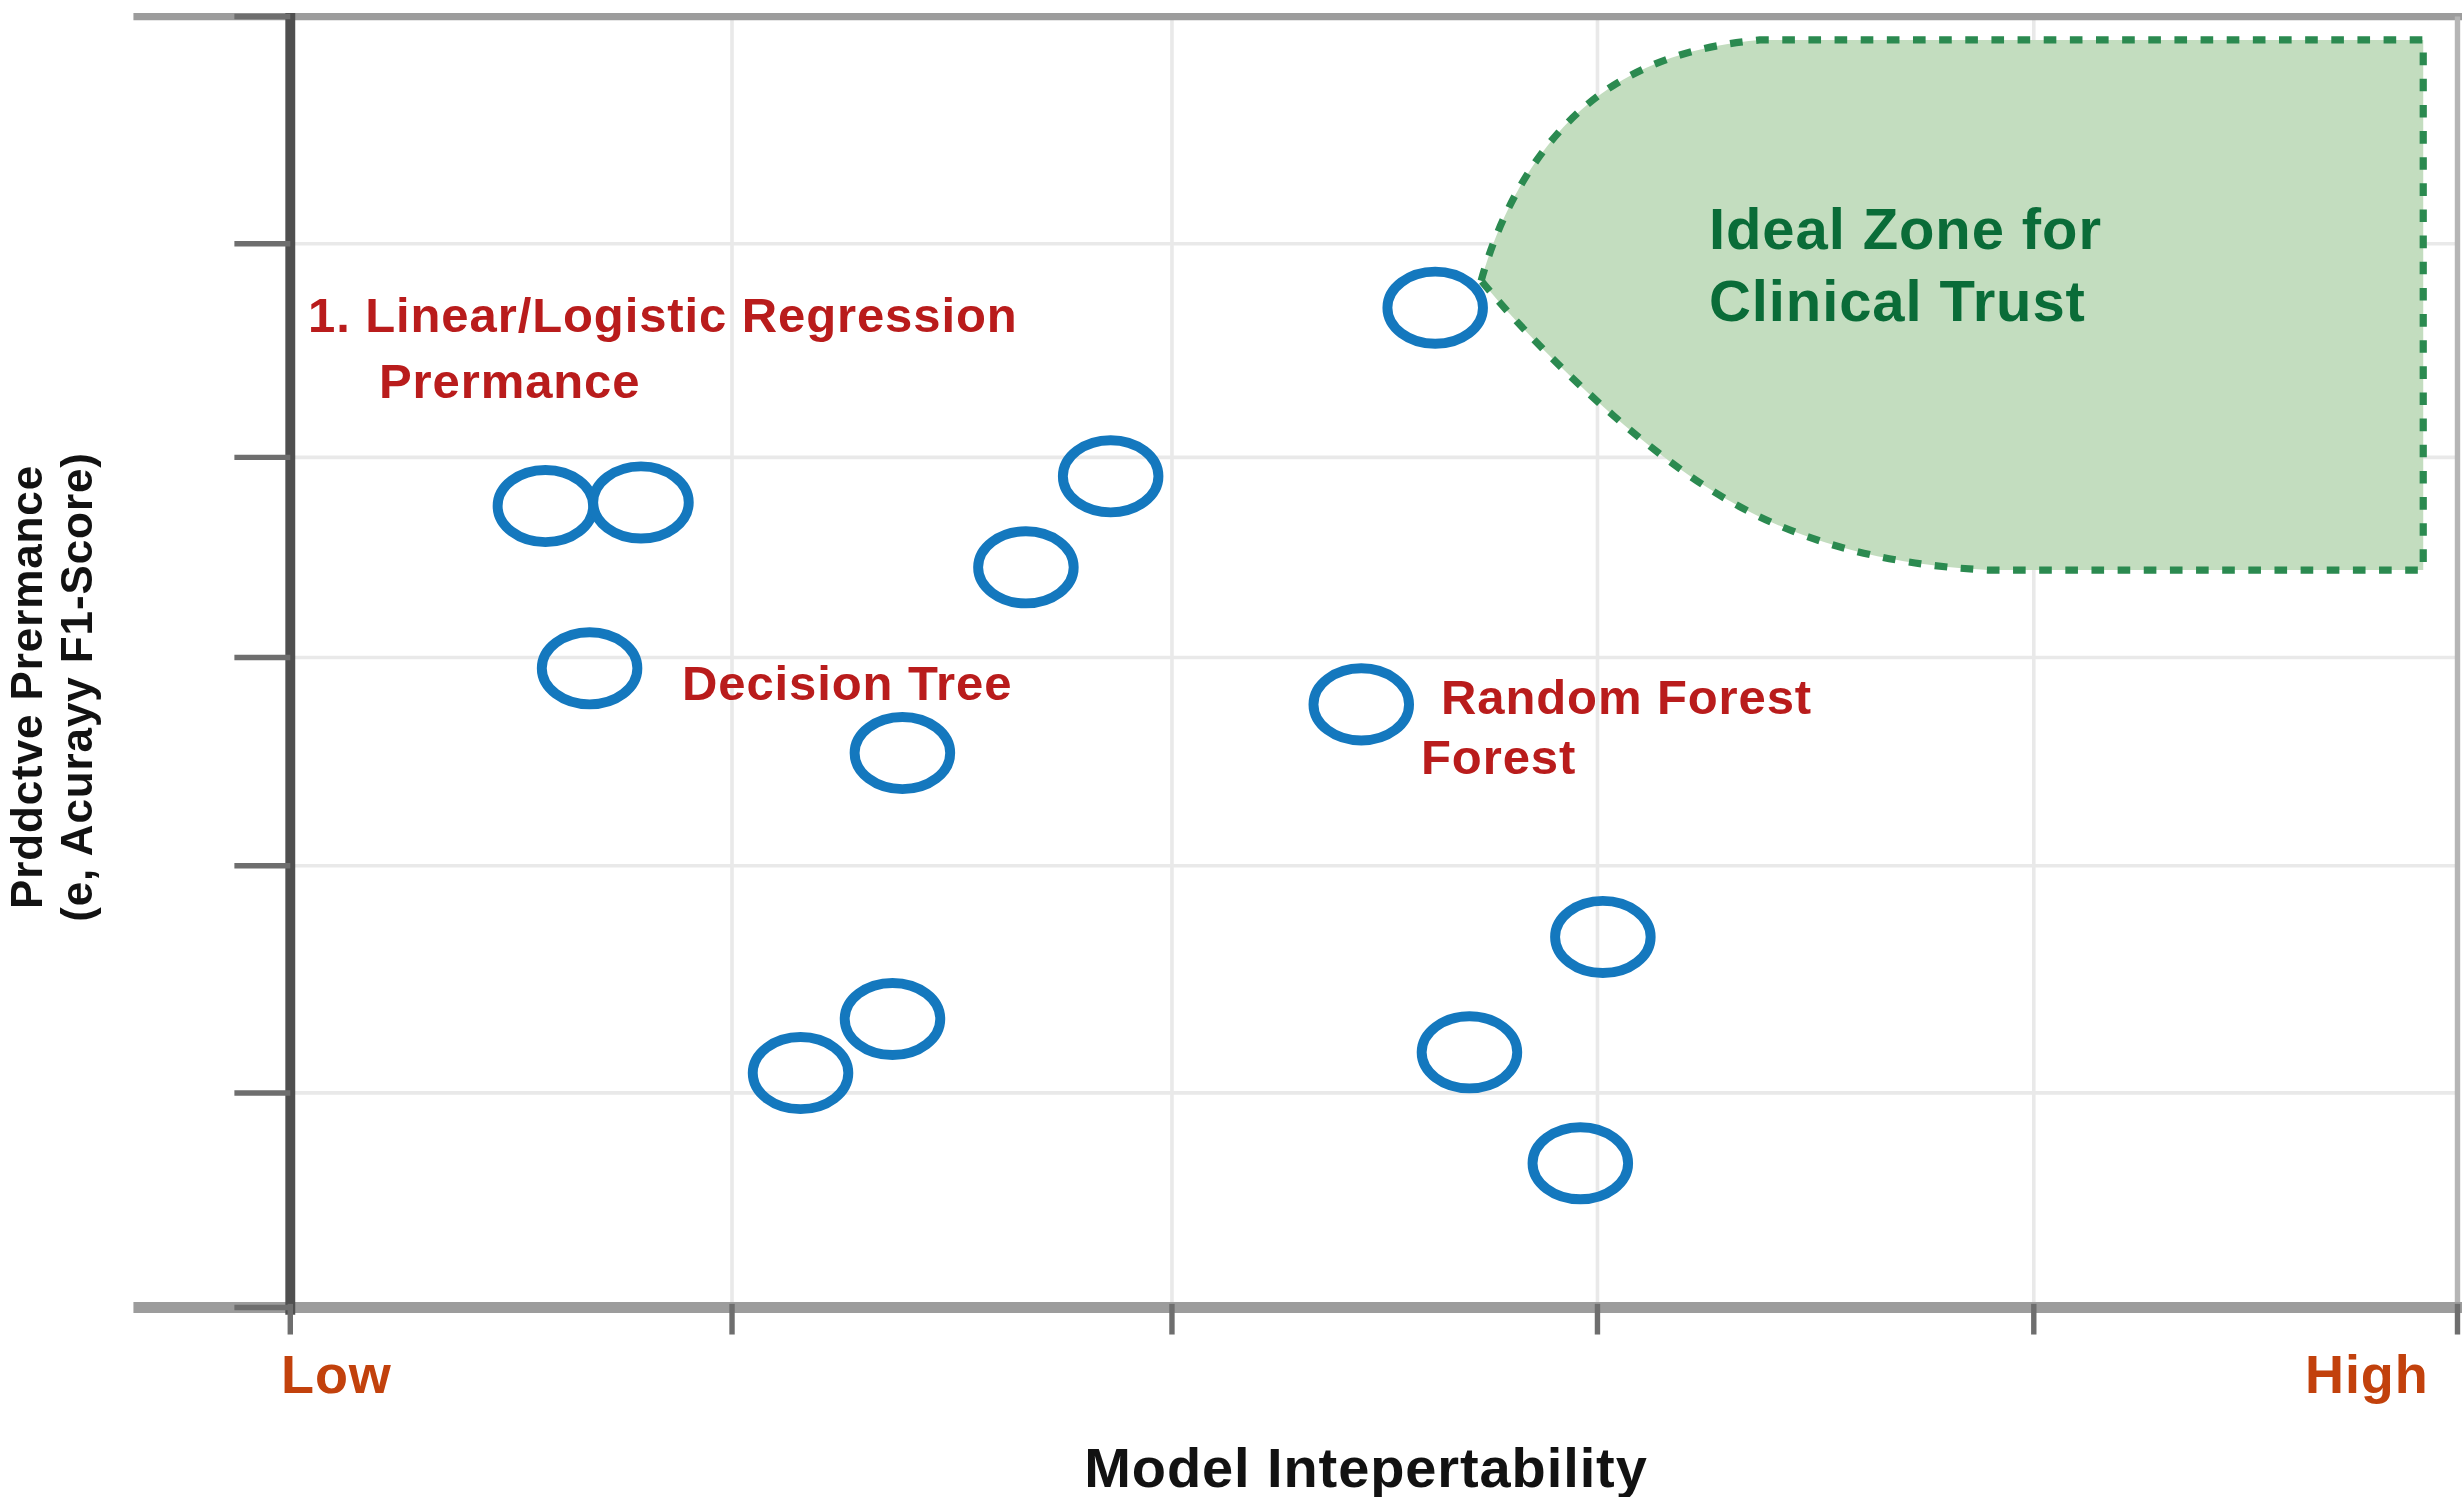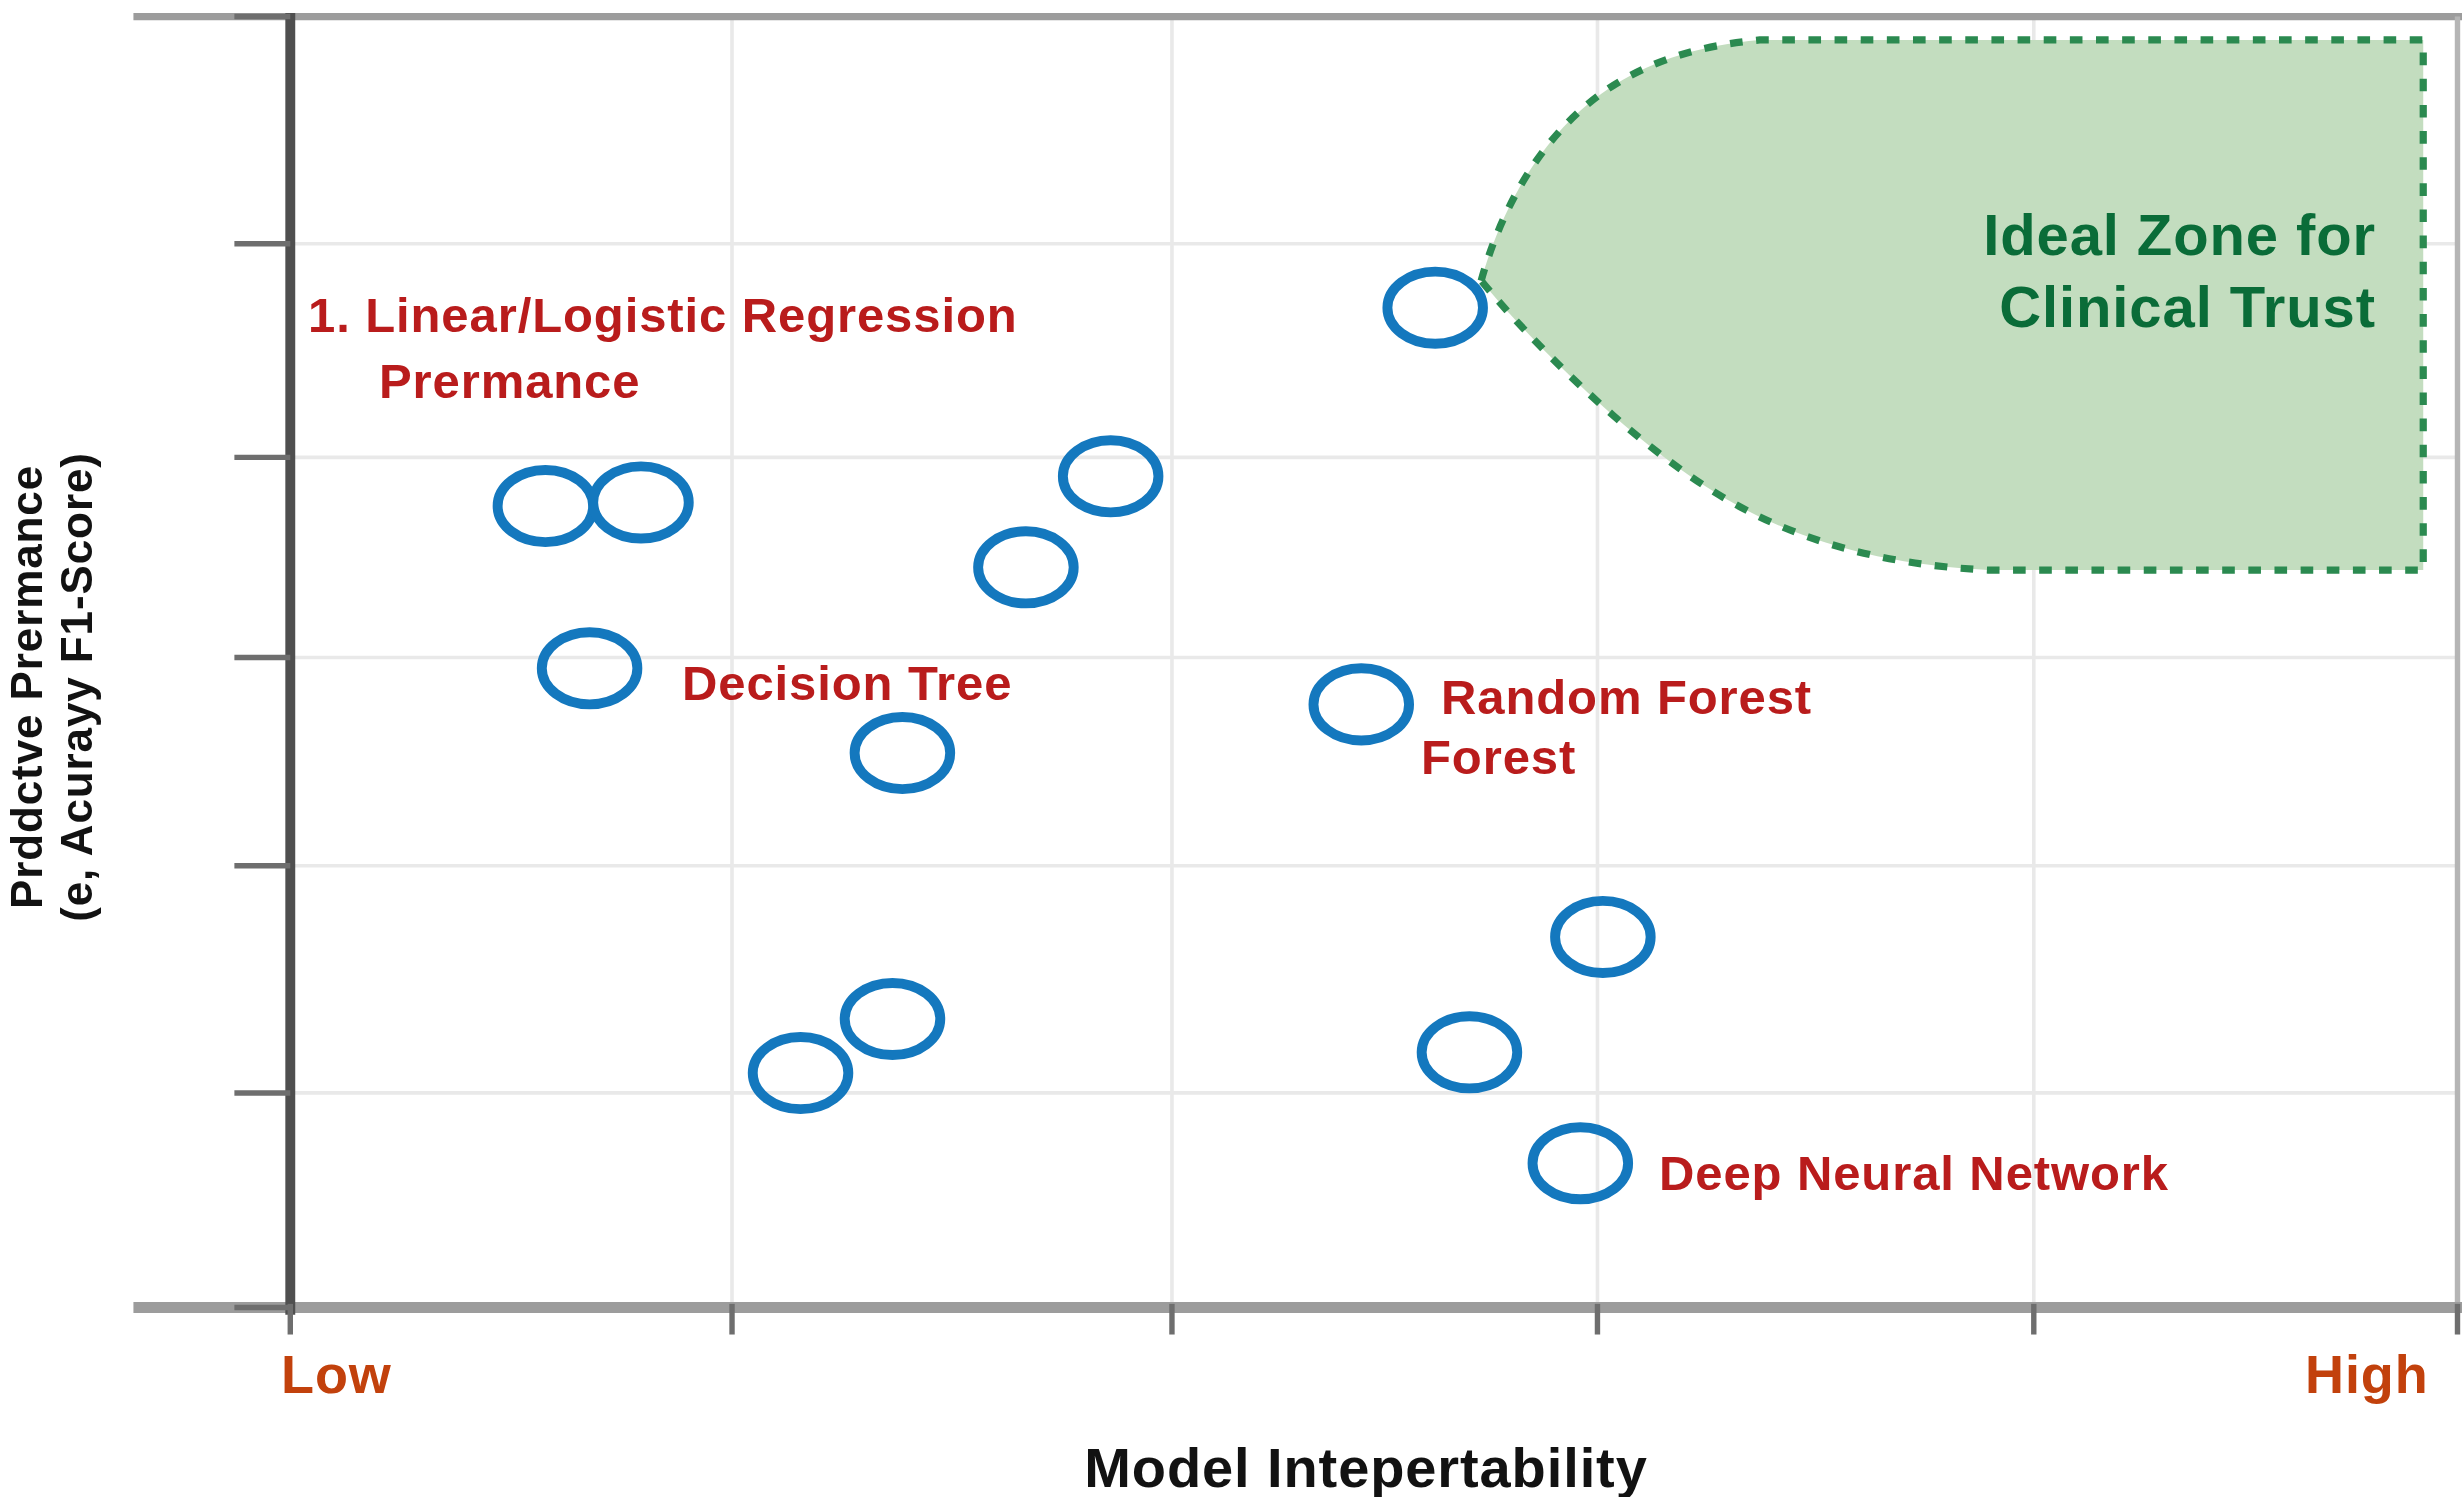--- a/index.html
+++ b/index.html
@@ -15,22 +15,22 @@
     position:absolute;
     color:#b91c1c;
     font-weight:700;
     font-size:49px;
     letter-spacing:0.9px;
     white-space:pre;
     line-height:1.15;
   }
   .zone-title{
     position:absolute;
-    left:1709px;top:199px;width:667px;
-    text-align:right;
+    left:1709px;top:193px;width:667px;
+    text-align:left;
     color:#0a6c38;
     font-weight:700;
     font-size:58px;
     line-height:72px;
     letter-spacing:0.9px;
   }
   .y-axis-title{
     position:absolute;
     left:52px;top:687px;
     transform:translate(-50%,-50%) rotate(-90deg);
@@ -110,21 +110,20 @@
 
   <div class="lbl" style="left:308px;top:287px;">1. Linear/Logistic Regression</div>
   <div class="lbl" style="left:379px;top:353px;">Prermance</div>
 
   <div class="lbl" style="left:682px;top:655px;">Decision Tree</div>
 
   <div class="lbl" style="left:1441px;top:669px;">Random Forest</div>
   <div class="lbl" style="left:1421px;top:729px;">Forest</div>
 
 
-  <div class="lbl" style="left:1659px;top:1145px;">Deep Neural Network</div>
 
   <div class="zone-title">
     <div>Ideal Zone for</div>
     <div>Clinical Trust</div>
   </div>
 
   <div class="y-axis-title">
     <div>Prddctve Prermance</div>
     <div>(e, Acurayy F1-Score)</div>
   </div>

